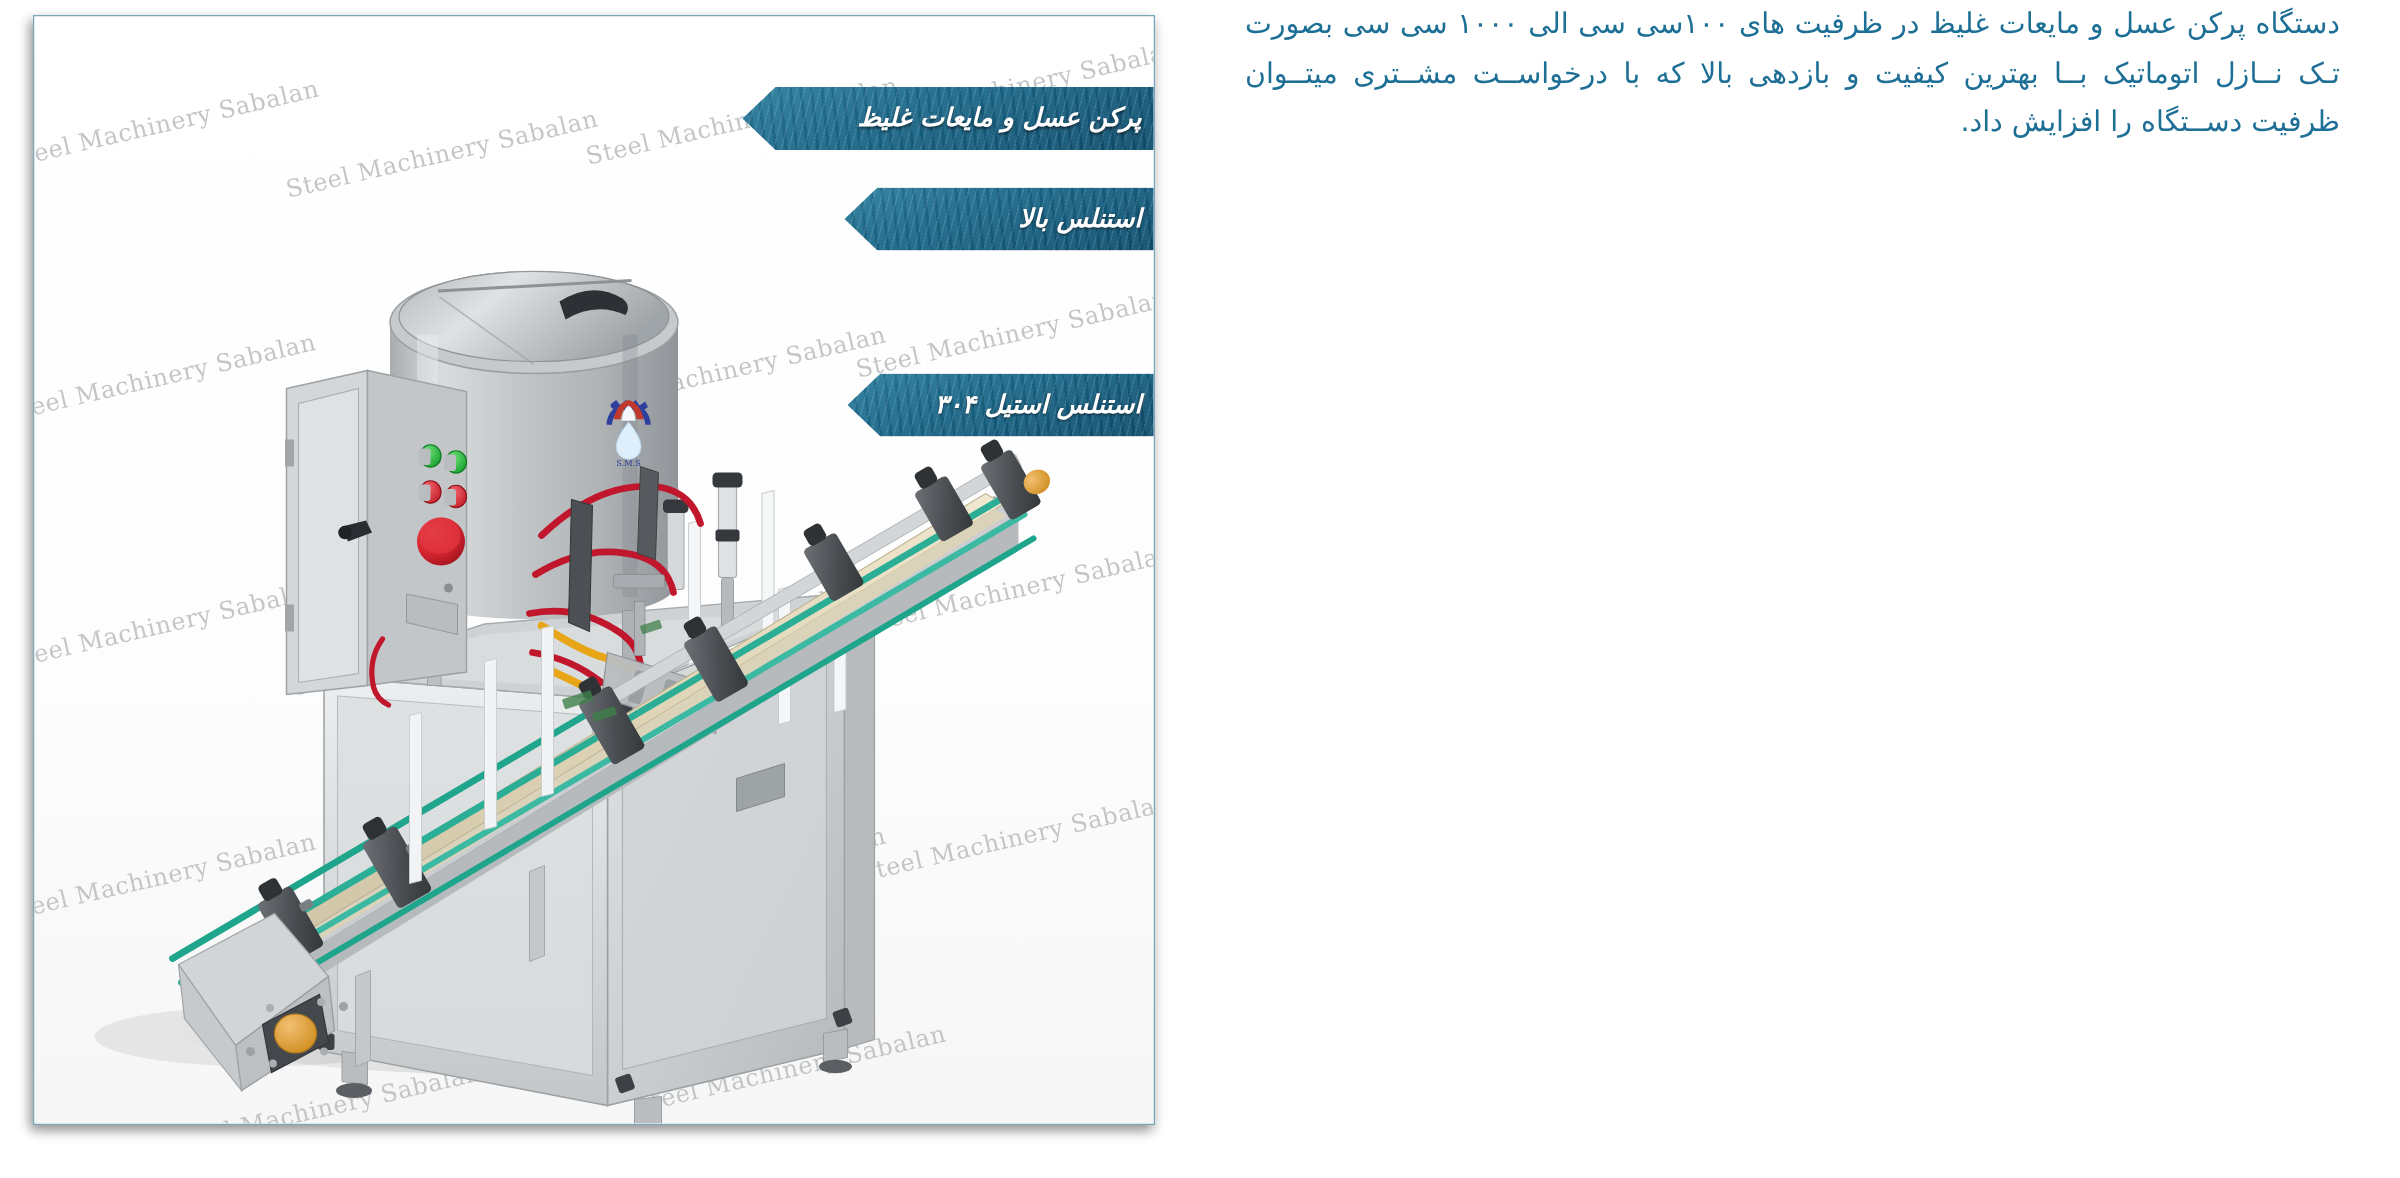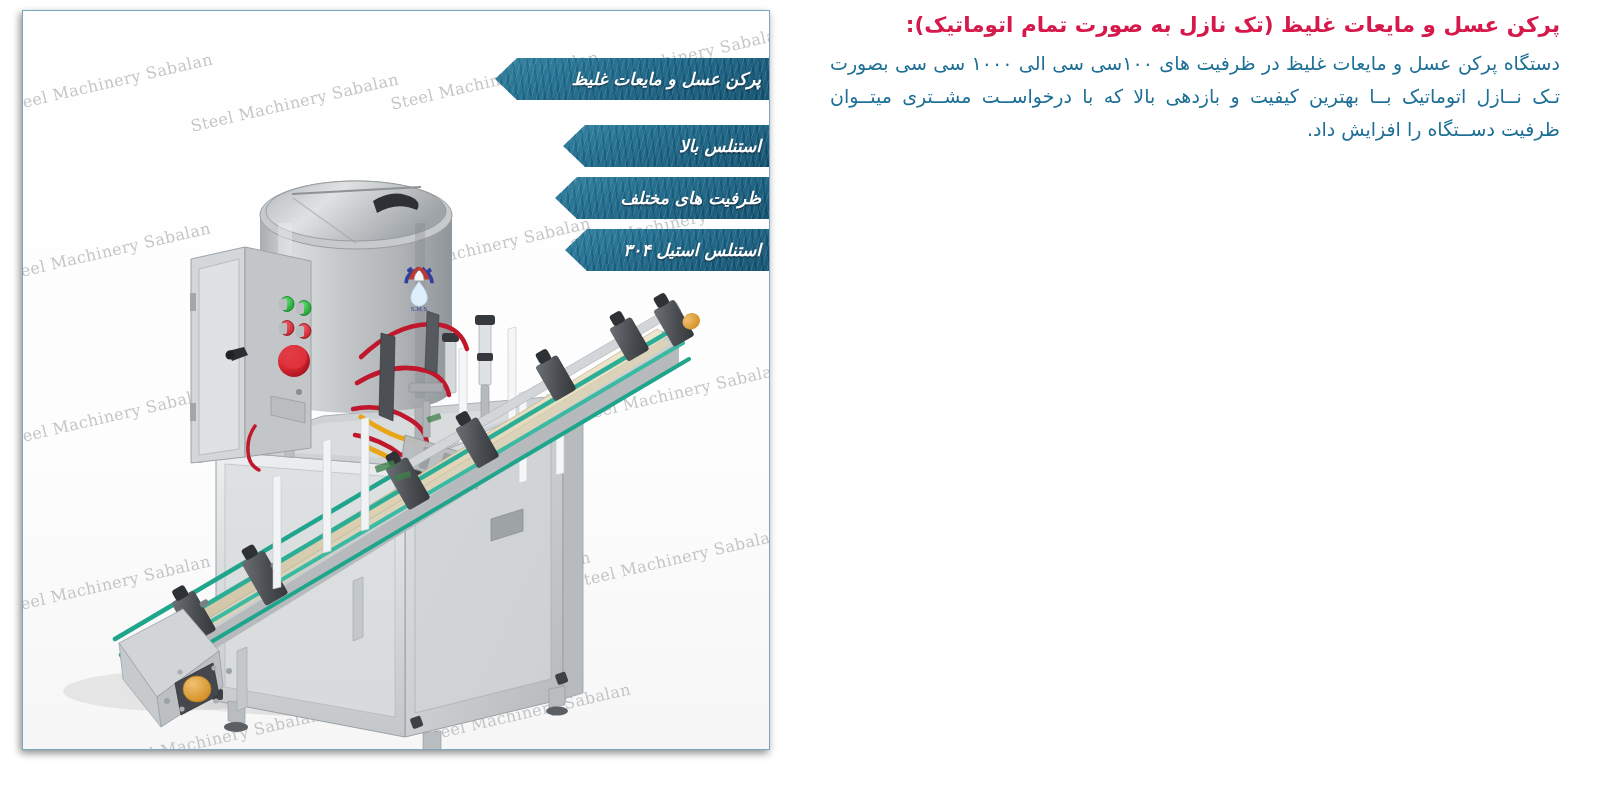--- a/index.html
+++ b/index.html
@@ -93,21 +93,21 @@
     color: #ffffff;
     font-weight: bold;
     font-size: 17px;
     text-shadow: 0 1px 2px rgba(0,0,0,.55);
     white-space: nowrap;
     padding-right: 2px;
   }
   #banner-0 { top: 47px;  width: 268px; }
   #banner-1 { top: 114px; width: 200px; }
   #banner-2 { top: 166px; width: 208px; }
-  #banner-3 { top: 218px; width: 198px; justify-content: center; }
+  #banner-3 { top: 238px; width: 198px; justify-content: center; }
 
   
   #copy-column {
     position: absolute;
     left: 830px;
     top: 0px;
     width: 730px;
     direction: rtl;
     text-align: right;
   }
@@ -408,29 +408,25 @@
       <rect x="404" y="404" width="14" height="6" rx="1" fill="#3e7f4a" opacity="0.75" transform="rotate(-18 411 407)"></rect>
     </svg>
 
     <div id="banner-stack">
       <div class="banner" id="banner-0">
         <span class="banner-label">پرکن  عسل و مایعات غلیظ</span>
       </div>
       <div class="banner" id="banner-1">
         <span class="banner-label">استنلس بالا</span>
       </div>
-      <div class="banner" id="banner-2">
-        <span class="banner-label">ظرفیت های مختلف</span>
-      </div>
       <div class="banner" id="banner-3">
         <span class="banner-label">استنلس استیل ۳۰۴</span>
       </div>
     </div>
 
   </div>
 </div>
 
 <div id="copy-column">
-  <h1 id="product-title">پرکن عسل و مایعات غلیظ (تک نازل به صورت تمام اتوماتیک):</h1>
   <div id="product-description">
     <p>دستگاه پرکن عسل و مایعات غلیظ در ظرفیت های ۱۰۰سی سی الی ۱۰۰۰ سی سی  بصورت تـک نــازل  اتوماتیک بــا بهترین کیفیت و بازدهی بالا که با درخواســت مشــتری میتــوان ظرفیت دســتگاه را افزایش داد.</p>
   </div>
 </div>
 
 </body></html>

